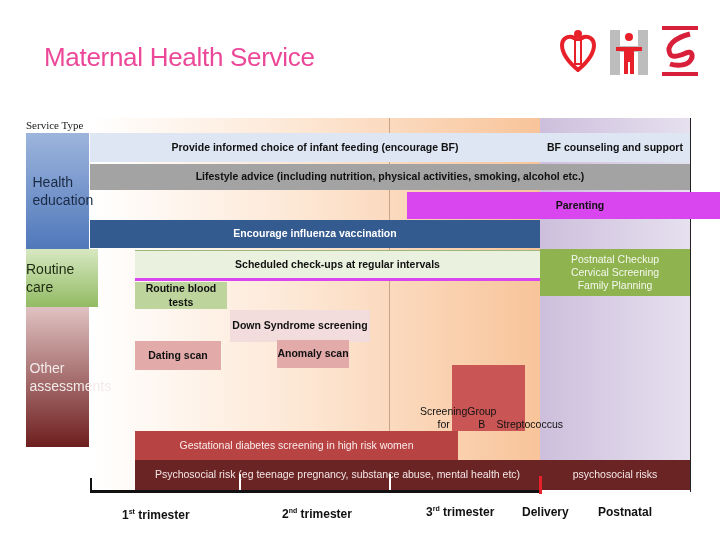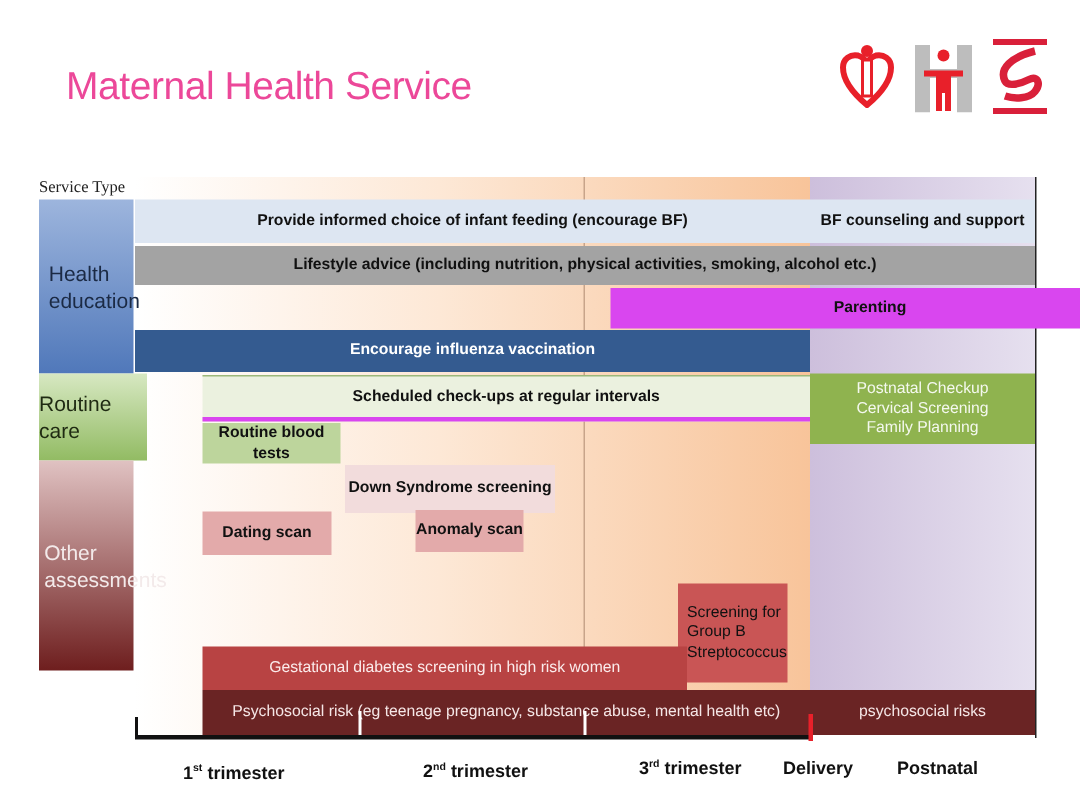--- a/index.html
+++ b/index.html
@@ -90,21 +90,21 @@
 
 <div class="bar" style="left:198px;top:310px;width:140px;height:32px;background:#f2dcdc;color:#111;margin-left:32px;">
   <span>Down Syndrome screening</span>
 </div>
 <div class="bar" style="left:135px;top:341px;width:86px;height:29px;background:#e3aaaa;color:#111;text-align:right;">
   <span>Dating scan</span>
 </div>
 <div class="bar" style="left:277px;top:340px;width:72px;height:28px;background:#e3aaaa;color:#111;">
   <span>Anomaly scan</span>
 </div>
-<div class="bar" style="left:452px;top:365px;width:73px;height:66px;background:#c95555;color:#111;font-weight:normal;flex-direction:column;align-items:flex-start;padding-left:6px;margin-top:24px;">
+<div class="bar" style="left:452px;top:365px;width:73px;height:66px;background:#c95555;color:#111;font-weight:normal;flex-direction:row;align-items:flex-end;padding-left:6px;">
   <span>Screening for</span>
   <span>Group B</span>
   <span>Streptococcus</span>
 </div>
 <div class="bar" style="left:135px;top:431px;width:323px;height:29px;background:#b84343;color:#fbecec;font-weight:normal;">
   <span>Gestational diabetes screening in high risk women</span>
 </div>
 <div class="bar" style="left:135px;top:460px;width:405px;height:30px;background:#6a2424;color:#f5e6e6;font-weight:normal;">
   <span>Psychosocial risk (eg teenage pregnancy, substance abuse, mental health etc)</span>
 </div>

